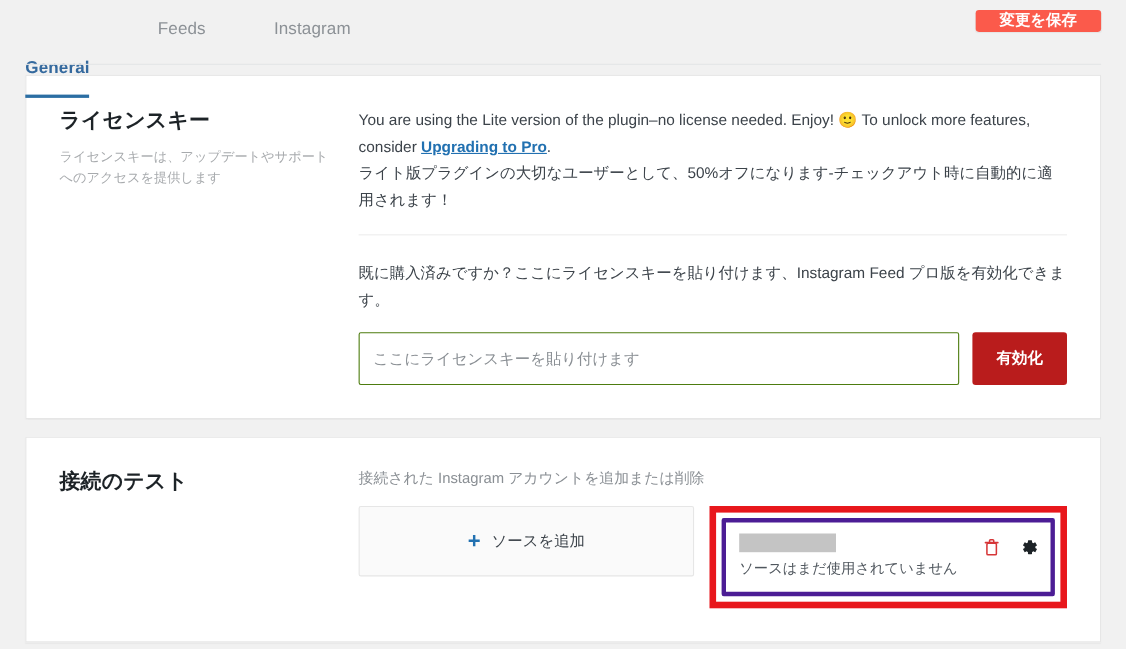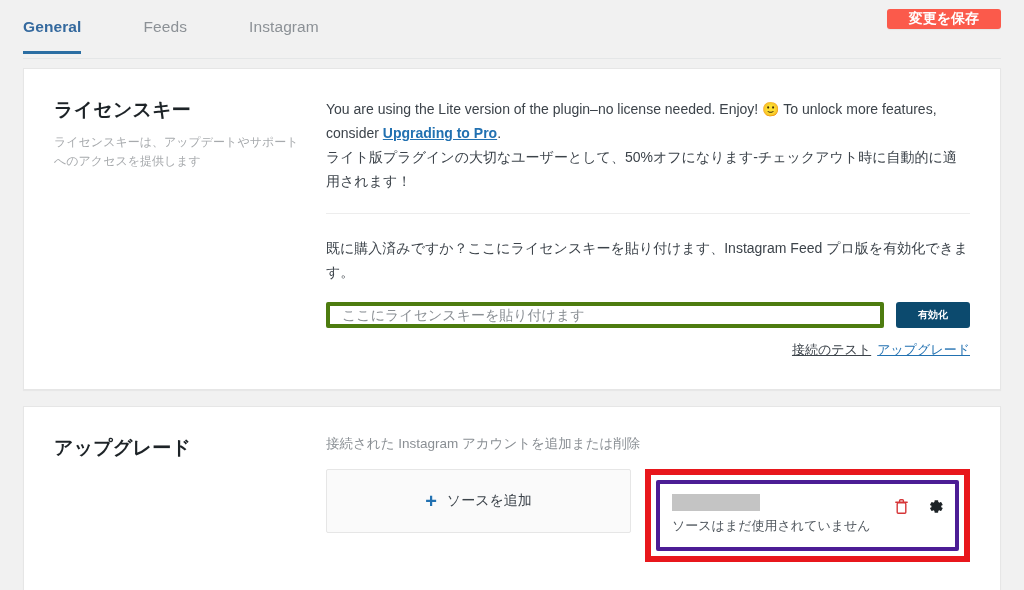--- a/index.html
+++ b/index.html
@@ -35,20 +35,21 @@
     margin-right: 62px;
     color: #8c9196;
     cursor: pointer;
     white-space: nowrap;
     letter-spacing: .1px;
   }
   .tab.active {
     color: #34699e;
     font-weight: bold;
     border-bottom: 3px solid #2b6ea3;
+    margin-top: 35px;
   }
   .tabs-rule {
     position: absolute;
     left: 23px;
     right: 23px;
     top: 58px;
     height: 1px;
     background: #e4e6e7;
   }
   .save-btn {
@@ -131,40 +132,40 @@
     line-height: 1.72;
     margin-bottom: 18px;
   }
   .key-row {
     display: flex;
     align-items: stretch;
     gap: 12px;
   }
   .key-input {
     flex: 1 1 auto;
-    height: 26px;
-    border: 4px solid #4d7c0f;
+    height: 48px;
+    border: 1px solid #4d7c0f;
     border-radius: 2px;
     padding: 0 12px;
     font-family: inherit;
     font-size: 14px;
     color: #c2410c;
     background: #fff;
     outline: none;
     min-width: 0;
   }
   .key-input::placeholder { color: #8a8f94; }
   .activate-btn {
     flex: 0 0 auto;
-    background: #0c4a6e;
+    background: #b91c1c;
     color: #fff;
     border: none;
     border-radius: 3px;
     font-family: inherit;
-    font-size: 10px;
+    font-size: 14px;
     font-weight: bold;
     padding: 0 22px;
     cursor: pointer;
   }
   .key-links {
     margin-top: 13px;
     text-align: right;
     font-size: 13px;
   }
   .key-links a {
@@ -278,29 +279,26 @@
 
       <div class="divider"></div>
 
       <p class="lic-prompt">既に購入済みですか？ここにライセンスキーを貼り付けます、Instagram Feed プロ版を有効化できます。</p>
 
       <div class="key-row">
         <input class="key-input" type="text" placeholder="ここにライセンスキーを貼り付けます" value="" style="">
         <button class="activate-btn">有効化</button>
       </div>
 
-      <div class="key-links">
-        <a href="#">接続のテスト</a><a href="#" class="accent">アップグレード</a>
-      </div>
     </div>
   </section>
 
   <section class="card">
     <div class="card-left">
-      <h2>アップグレード</h2>
+      <h2>接続のテスト</h2>
     </div>
     <div class="card-right">
       <p class="src-desc">接続された Instagram アカウントを追加または削除</p>
 
       <div class="src-grid">
 
         <div class="add-source">
           <span class="plus">+</span>
           <span class="lbl">ソースを追加</span>
         </div>

